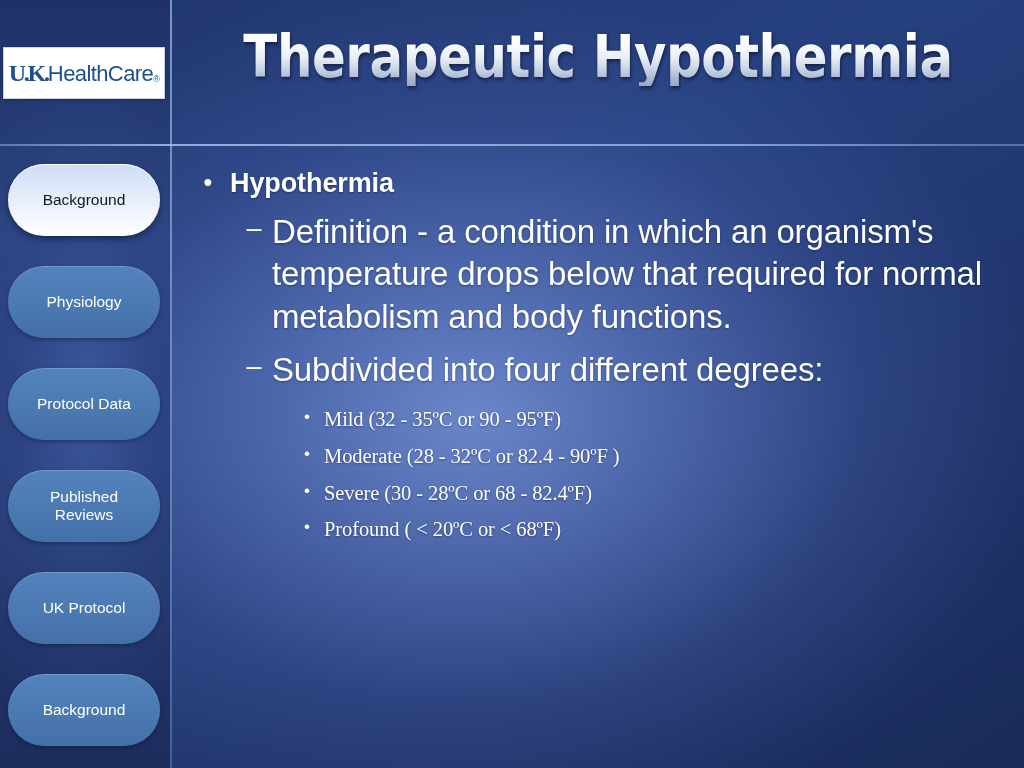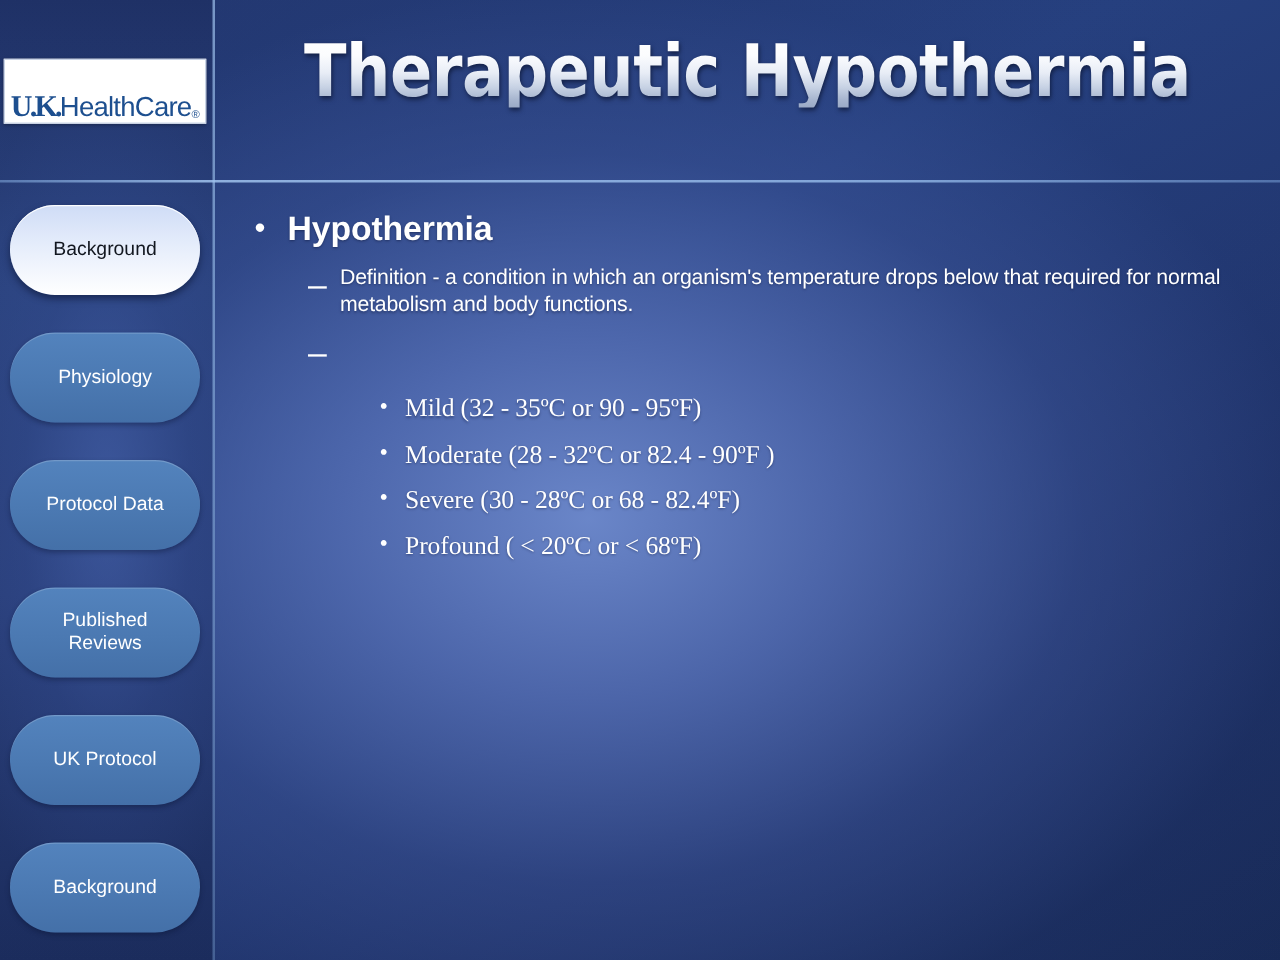--- a/index.html
+++ b/index.html
@@ -63,21 +63,21 @@
   }
 
   
   #logo-box {
     position: absolute;
     left: 3px; top: 47px;
     width: 162px; height: 52px;
     background: #ffffff;
     border: 1px solid #c9d4e6;
     display: flex;
-    align-items: flex-end;
+    align-items: center;
     justify-content: center;
     box-shadow: 0 1px 3px rgba(0,0,0,0.35);
   }
   #logo-text {
     color: #1d4f8f;
     font-size: 22px;
     line-height: 1;
     white-space: nowrap;
     letter-spacing: -0.4px;
   }
@@ -187,21 +187,21 @@
 
   
   .l2 { margin-top: 10px; padding-left: 50px; }
   .l2 .bullet {
     width: 36px;
     font-size: 27px;
     color: #ffffff;
     line-height: 1.30;
   }
   .l2 .txt {
-    font-size: 17px;
+    font-size: 33px;
     color: #ffffff;
     line-height: 1.30;
     letter-spacing: -0.15px;
     text-shadow: 0 1px 2px rgba(8,16,44,0.40);
   }
 
   
   #l3-list { margin-top: 12px; padding-left: 104px; }
   .l3 { margin-top: 5px; }
   .l3 .bullet {
@@ -262,20 +262,21 @@
       <span class="txt">Hypothermia</span>
     </div>
 
     <div class="row l2">
       <span class="bullet">–</span>
       <span class="txt">Definition - a condition in which an organism's temperature drops below that required for normal metabolism and body functions.</span>
     </div>
 
     <div class="row l2">
       <span class="bullet">–</span>
+      <span class="txt">Subdivided into four different degrees:</span>
     </div>
 
     <div id="l3-list">
         <div class="row l3">
           <span class="bullet">•</span>
           <span class="txt">Mild (32 - 35ºC or 90 - 95ºF)</span>
         </div>
         <div class="row l3">
           <span class="bullet">•</span>
           <span class="txt">Moderate (28 - 32ºC or 82.4 - 90ºF )</span>

